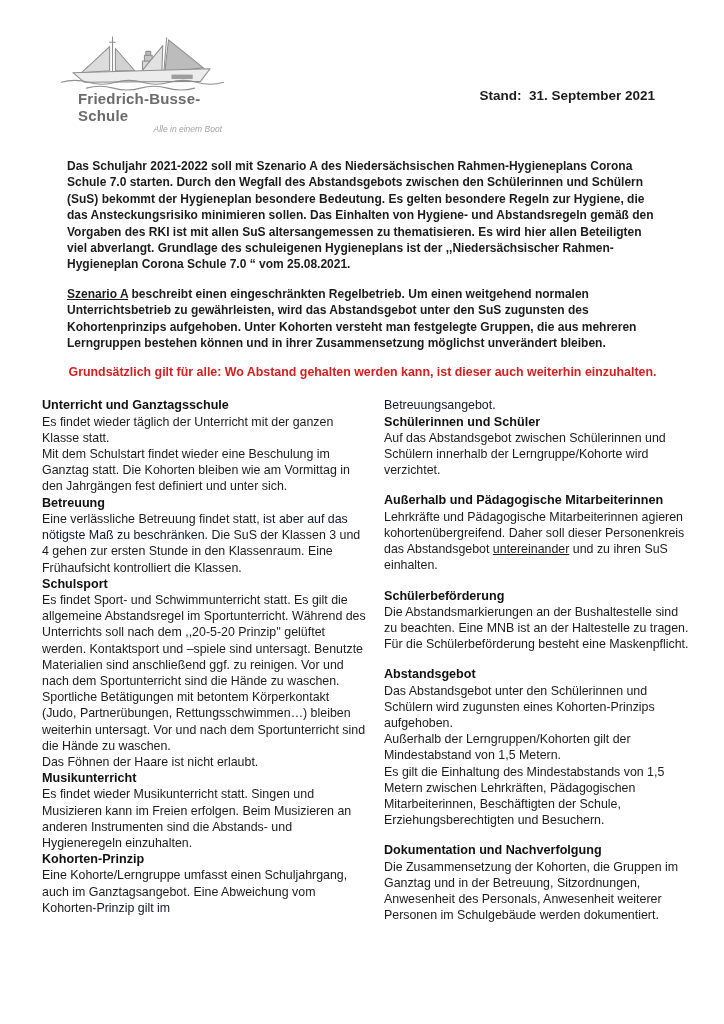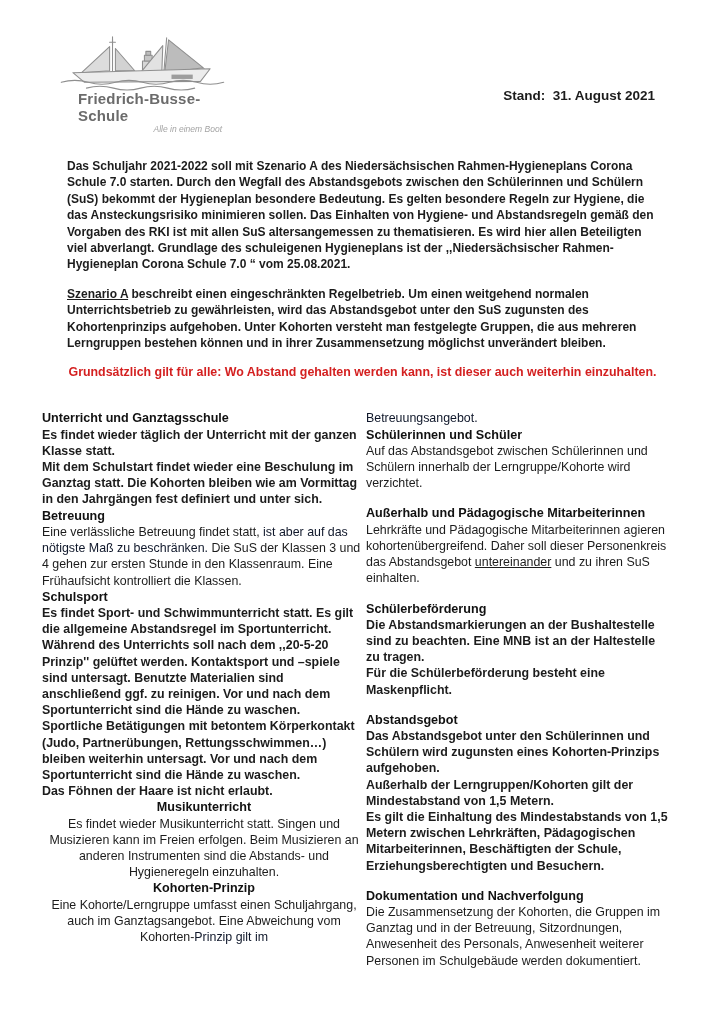--- a/index.html
+++ b/index.html
@@ -40,30 +40,30 @@
     white-space:pre-line;
   }
   .u{text-decoration:underline;}
   .red{color:#0f172a;}
   .red-rule{
     margin:2px 0 0 0;
     font-size:12.4px;font-weight:700;line-height:16px;
     color:#d42020;text-align:center;
   }
   
-  .columns{display:flex;margin:30px 0 0 42px;}
+  .columns{display:flex;margin:17px 0 0 42px;gap:18px;}
   .col{font-size:12.4px;line-height:16.2px;}
   .col-left{width:324px;}
   .col-right{width:306px;}
   .col h2{
     margin:0;font-size:12.6px;font-weight:700;line-height:16.2px;color:#111;
   }
   .col p{margin:0;}
-  .pre{white-space:pre-line;font-weight:bold;}
-  .gap-top{margin-top:16px;text-align:center;}
+  .pre{white-space:pre-line;}
+  .gap-top{margin-top:16px;}
   .sec{margin:0;}
   .col-right .sec{margin-bottom:14px;}
   .lead-red{margin-bottom:14px;}
 </style>
 </head>
 <body>
 
 <div class="page">
 
   <div class="header">
@@ -91,21 +91,21 @@
           <path d="M16 40 L158 36 L148 49 L28 50 Z" fill="#ececec"></path>
           <rect x="118" y="42" width="22" height="4.5" fill="#9d9d9d" stroke="none"></rect>
 
           <path d="M4 50 q 14 -4 28 0 t 28 0 t 28 0 t 28 0 t 28 0 t 28 0"></path>
           <path d="M30 56 q 14 -4 28 0 t 28 0 t 28 0 t 28 0"></path>
         </g>
       </svg>
       <div class="school-name">Friedrich-Busse-Schule</div>
       <div class="tagline">Alle in einem Boot</div>
     </div>
-    <div class="stand">Stand:  31. August 2021</div>
+    <div class="stand">Stand:  31. September 2021</div>
   </div>
 
   <div class="intro">
     <p class="intro-p">Das Schuljahr 2021-2022 soll mit Szenario A des Niedersächsischen Rahmen-Hygieneplans Corona Schule 7.0  starten. Durch den Wegfall des Abstandsgebots zwischen den Schülerinnen und Schülern (SuS) bekommt der Hygieneplan besondere Bedeutung.  Es gelten besondere Regeln zur Hygiene, die das Ansteckungsrisiko minimieren sollen.  Das Einhalten von Hygiene- und Abstandsregeln gemäß den Vorgaben des RKI ist mit allen SuS altersangemessen zu thematisieren. Es wird hier allen Beteiligten viel abverlangt. Grundlage des schuleigenen Hygieneplans ist der ,,Niedersächsischer Rahmen-Hygieneplan Corona Schule 7.0 “ vom 25.08.2021.</p>
     <p class="intro-p"><span class="u">Szenario A</span><span> beschreibt einen eingeschränkten Regelbetrieb. Um einen weitgehend normalen Unterrichtsbetrieb zu gewährleisten, wird das Abstandsgebot unter den SuS zugunsten des Kohortenprinzips aufgehoben. Unter Kohorten versteht man festgelegte Gruppen, die aus mehreren Lerngruppen bestehen können und in ihrer Zusammensetzung möglichst unverändert bleiben.</span></p>
     <p class="red-rule">Grundsätzlich gilt für alle: Wo Abstand gehalten werden kann, ist dieser auch weiterhin einzuhalten.</p>
   </div>
 
   <div class="columns">
 

